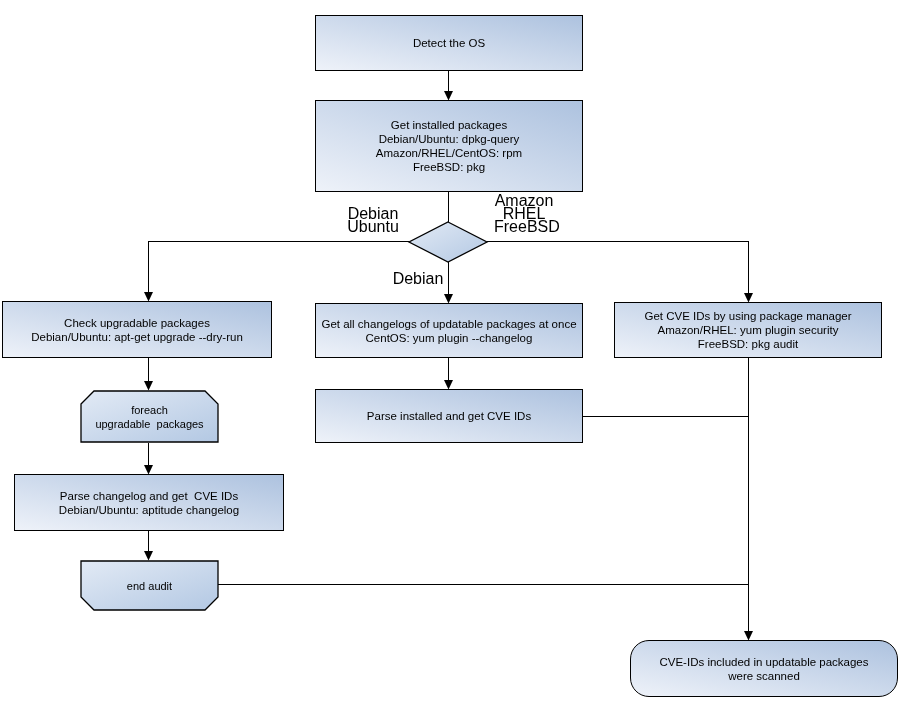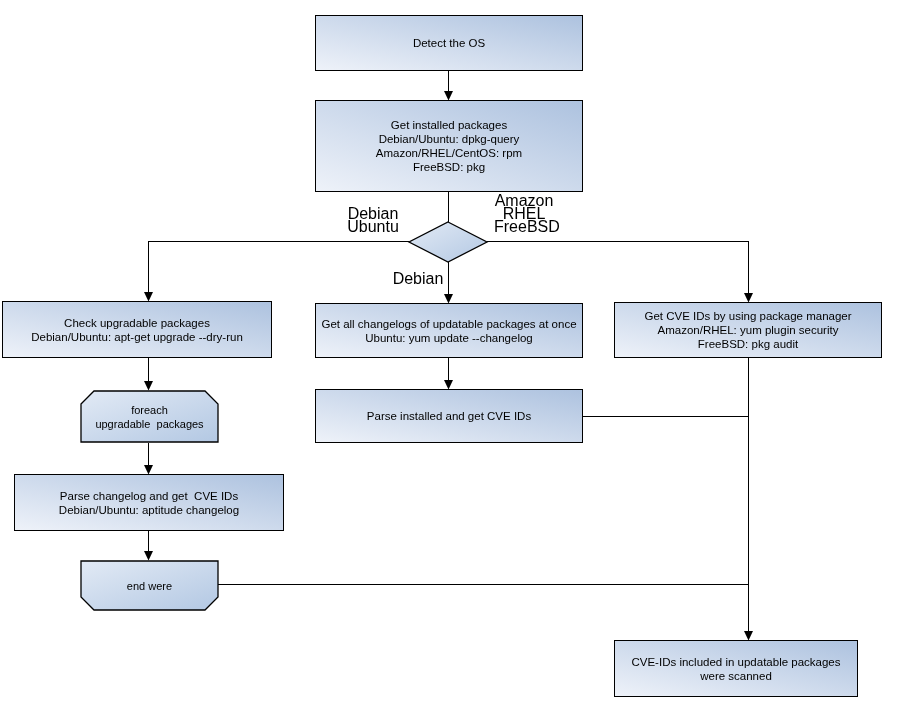--- a/index.html
+++ b/index.html
@@ -123,35 +123,35 @@
 
   <div class="node" style="left:315px; top:15px;  width:268px; height:56px;">Detect the OS</div>
 
   <div class="node" style="left:2px;  top:301px; width:270px; height:57px;">Check upgradable packages
 Debian/Ubuntu: apt-get upgrade --dry-run</div>
 
   <div class="node" style="left:14px;  top:474px; width:270px; height:57px;">Parse changelog and get  CVE IDs
 Debian/Ubuntu: aptitude changelog</div>
 
   <div class="node" style="left:315px; top:303px; width:268px; height:55px;">Get all changelogs of updatable packages at once
-Ubuntu: yum update --changelog</div>
+CentOS: yum plugin --changelog</div>
 
   <div class="node" style="left:315px; top:389px; width:268px; height:54px;">Parse installed and get CVE IDs</div>
 
   <div class="node" style="left:614px; top:302px; width:268px; height:56px;">Get CVE IDs by using package manager
 Amazon/RHEL: yum plugin security
 FreeBSD: pkg audit</div>
 
-  <div class="node" style="left:614px; top:640px; width:244px; height:57px;">CVE-IDs included in updatable packages
+  <div class="node" style="left:630px; top:640px; width:268px; height:57px;border-radius:19px;">CVE-IDs included in updatable packages
 were scanned</div>
 
   <div class="loop-label" style="left:81px; top:391px; width:137px; height:51px;">foreach
 upgradable  packages</div>
 
-  <div class="loop-label" style="left:81px; top:561px; width:137px; height:49px;">end were</div>
+  <div class="loop-label" style="left:81px; top:561px; width:137px; height:49px;">end audit</div>
 
   <div class="edge-label" style="left:345px; top:207px; width:56px;">Debian
 Ubuntu</div>
 
   <div class="edge-label" style="left:494px; top:194px; width:60px;">Amazon
 RHEL
 FreeBSD</div>
 
   <div class="edge-label" style="left:392px; top:272px; width:52px;">Debian</div>
 

